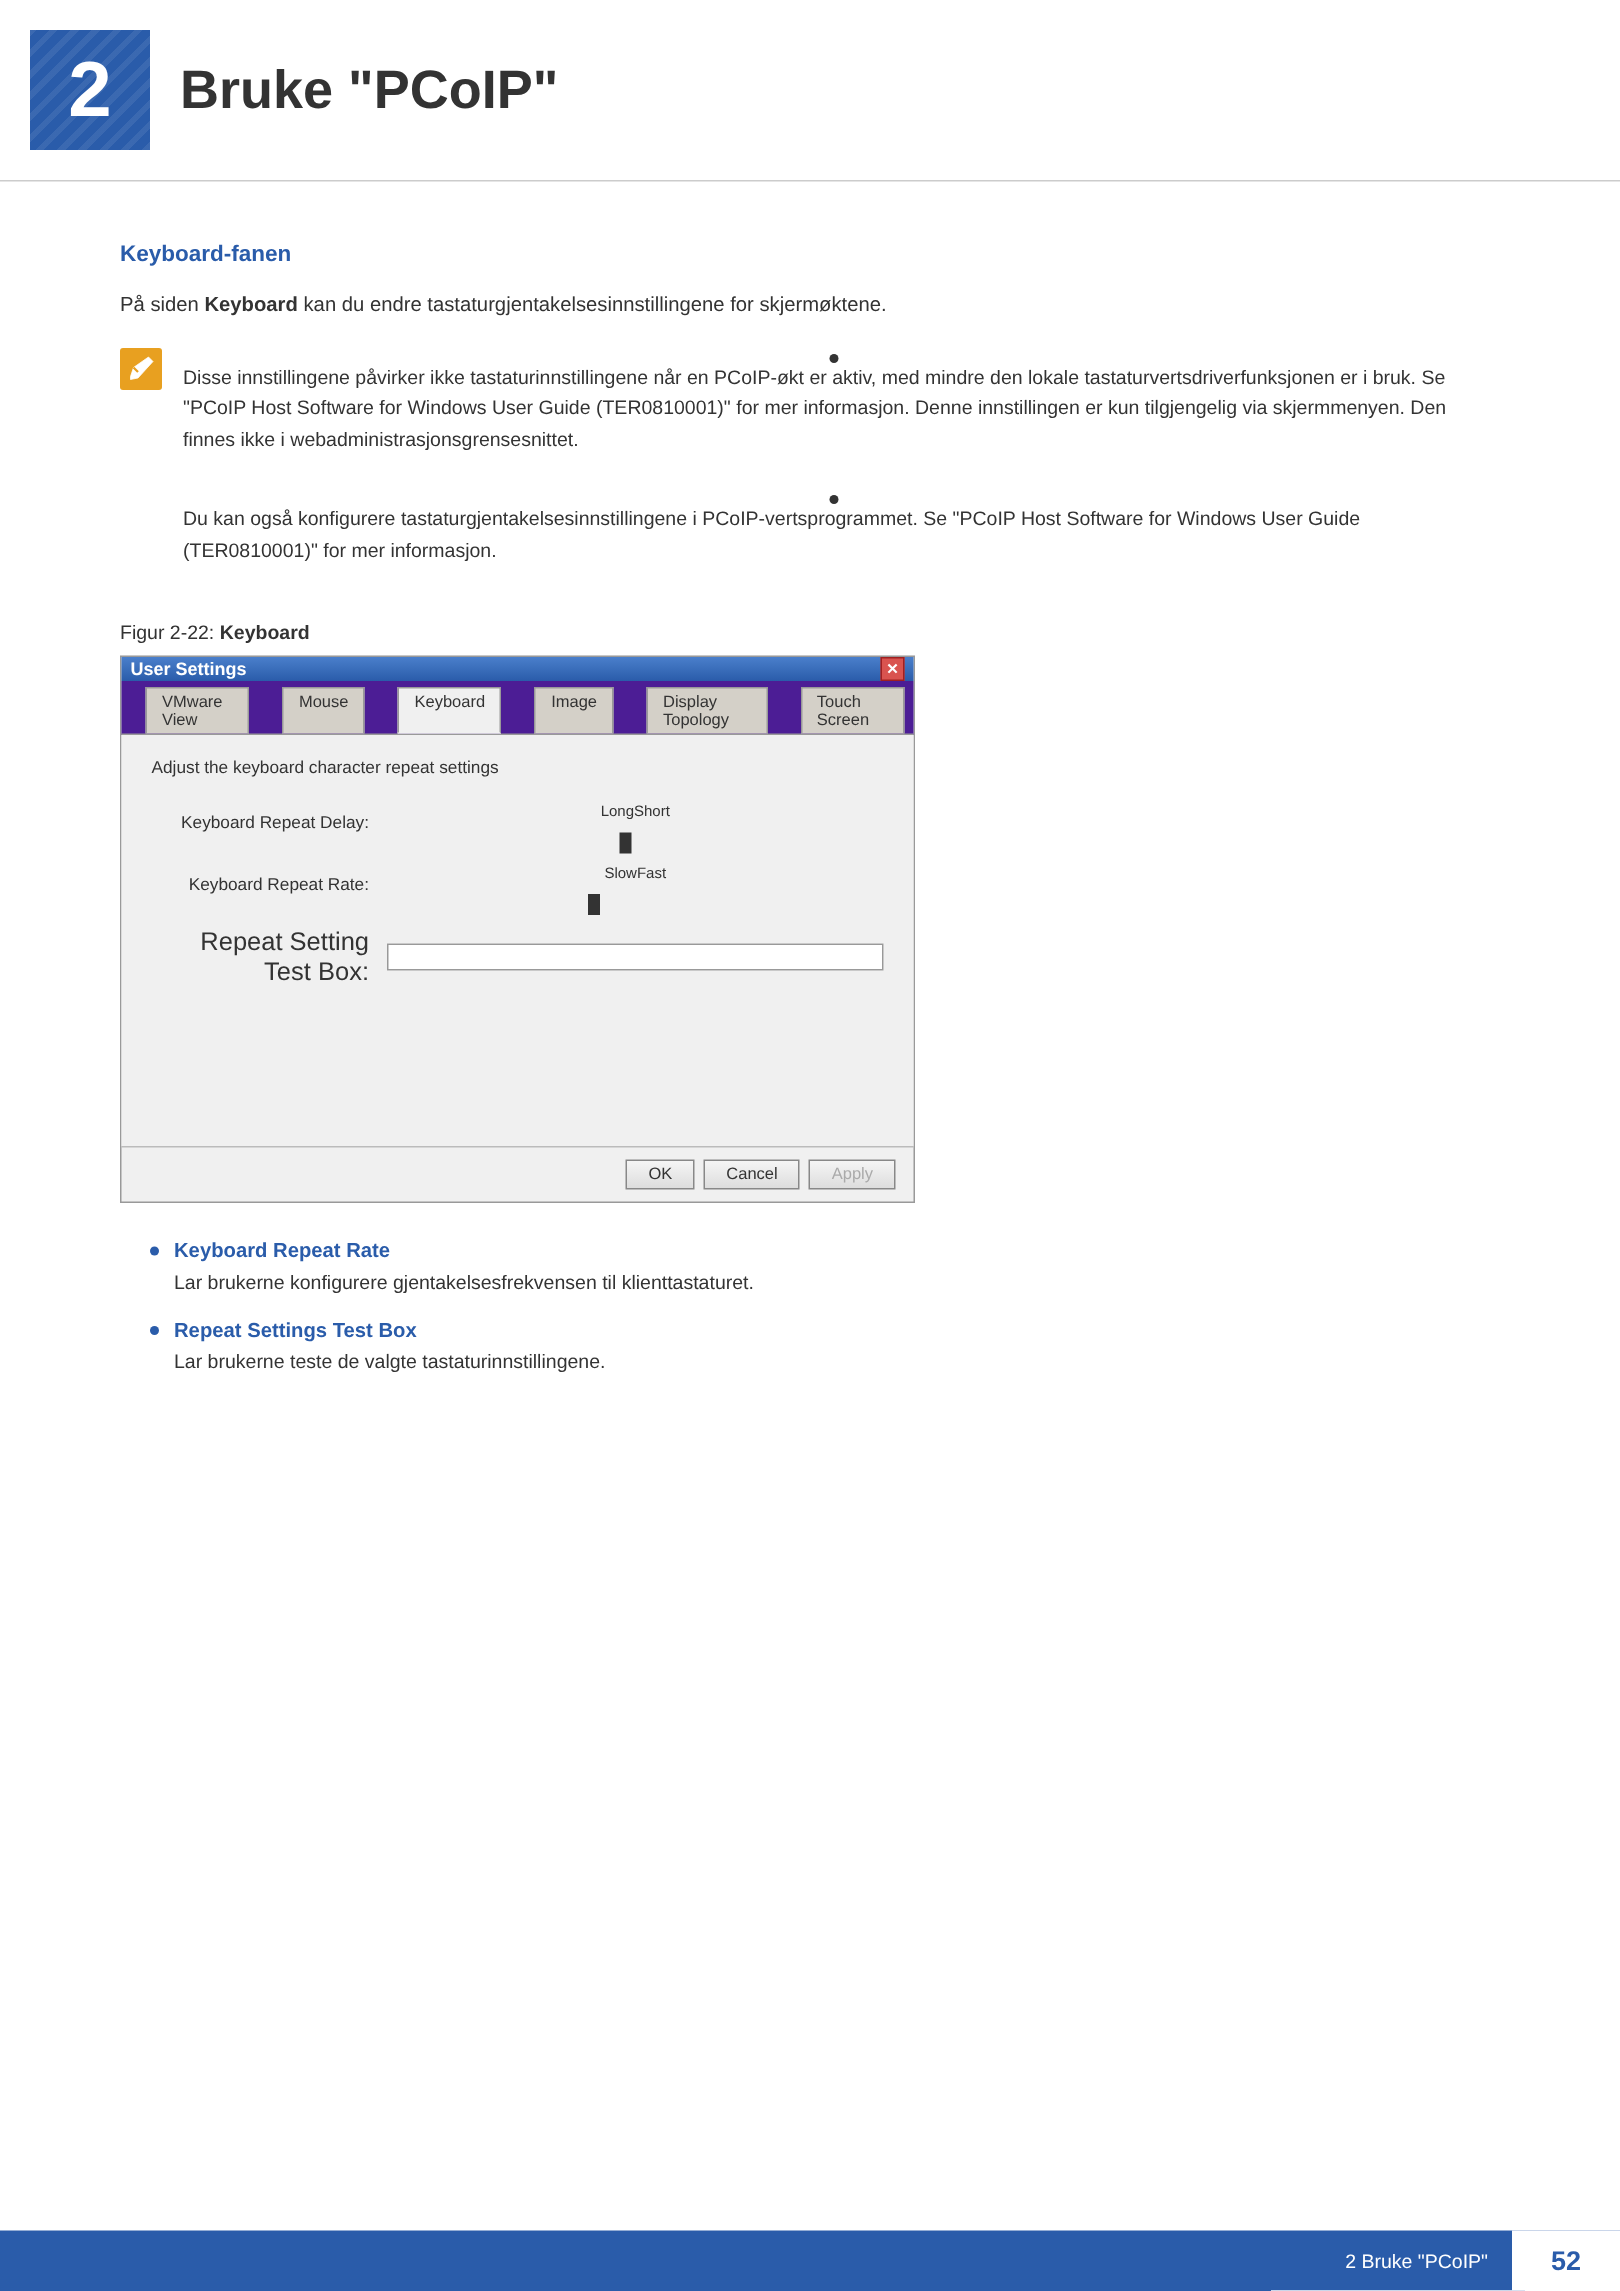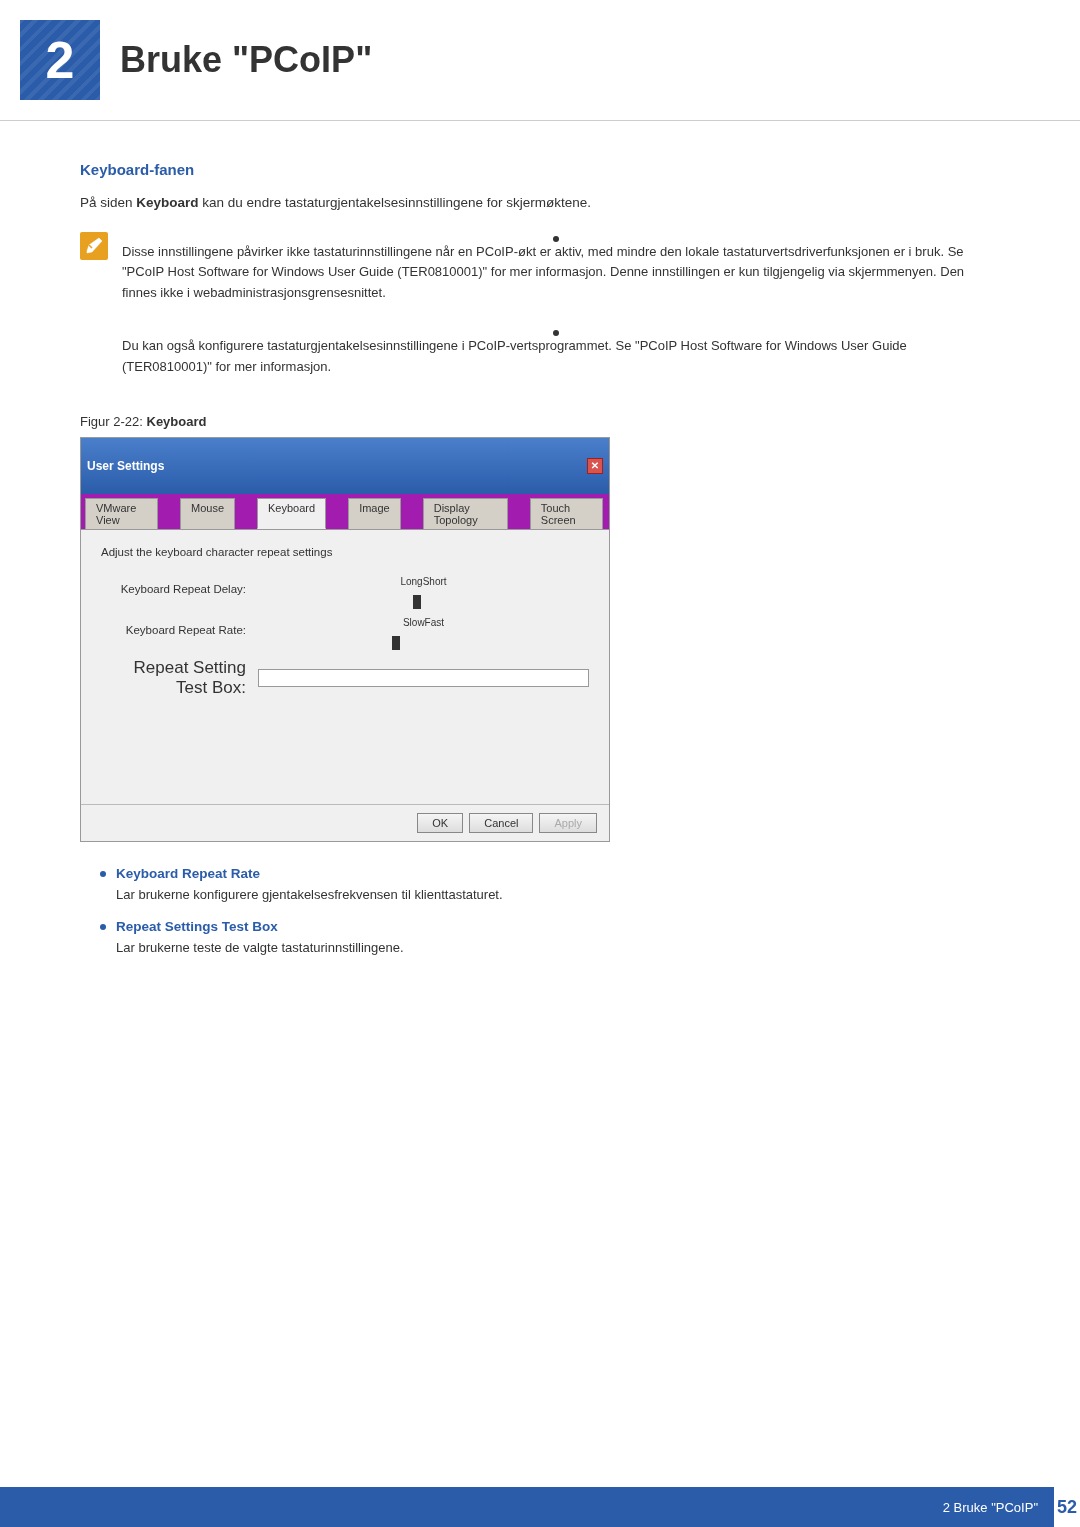--- a/index.html
+++ b/index.html
@@ -146,44 +146,44 @@
       width: 530px;
       font-family: 'Segoe UI', Tahoma, Arial, sans-serif;
       font-size: 12px;
     }
 
     .dialog-titlebar {
       background: linear-gradient(to bottom, #4a7fcb, #2a5caa);
       display: flex;
       align-items: center;
       justify-content: space-between;
-      padding: 20px 6px;
+      padding: 0 6px;
       color: white;
       font-size: 12px;
       font-weight: bold;
     }
 
     .dialog-close-btn {
       width: 16px;
       height: 16px;
       background: #d9534f;
       border: 1px solid #a02020;
       display: flex;
       align-items: center;
       justify-content: center;
       font-size: 10px;
       color: white;
       cursor: pointer;
     }
 
     .dialog-tabs {
       display: flex;
-      background: #a21caf;
+      background: #4c1d95;
       border-bottom: 1px solid #999;
-      padding: 4px 4px 0 4px;
+      padding: 4px 4px 0 16px;
       gap: 20px;
     }
 
     .dialog-tab {
       padding: 3px 10px;
       font-size: 11px;
       border: 1px solid #999;
       border-bottom: none;
       background: #d4d0c8;
       margin-right: 2px;
@@ -357,21 +357,21 @@
       font-size: 13px;
       margin-right: 0;
       padding-right: 16px;
     }
 
     .footer-page-badge {
       background: white;
       color: #2a5caa;
       font-size: 18px;
       font-weight: bold;
-      width: 26px;
+      width: 72px;
       height: 40px;
       display: flex;
       align-items: center;
       justify-content: center;
     }
   </style>
 </head>
 <body>
 
 <div class="chapter-header">

